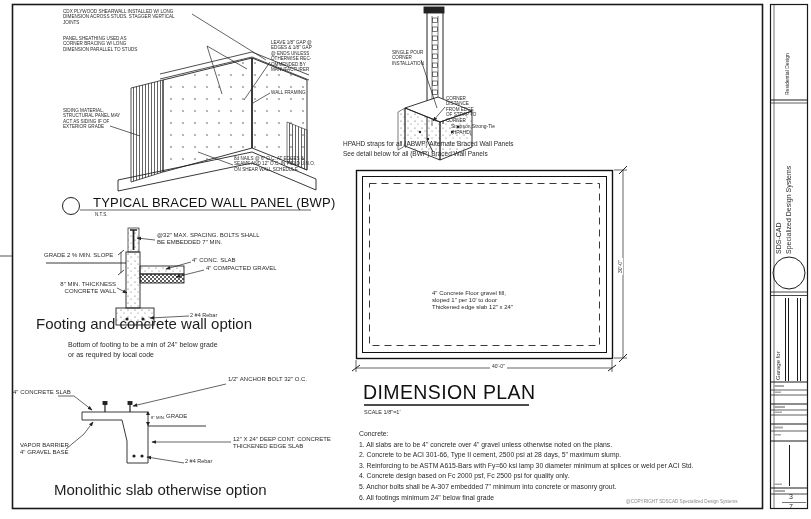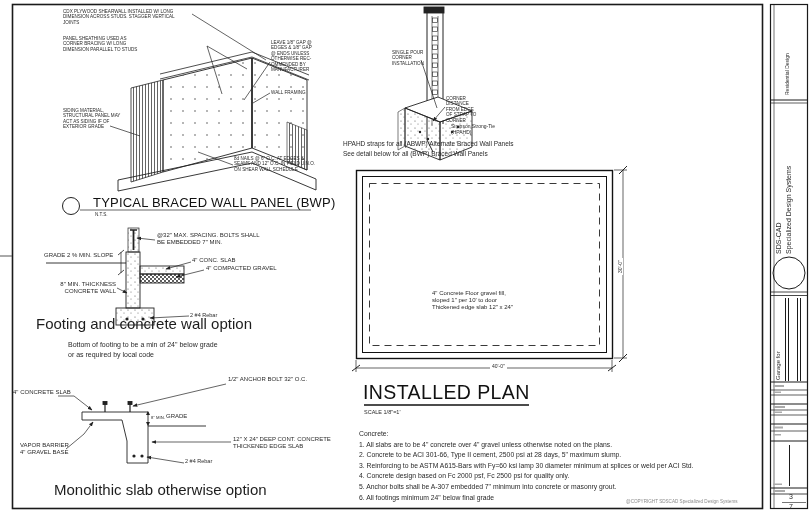--- a/index.html
+++ b/index.html
@@ -239,21 +239,21 @@
   <div class="t f65 nowrap" style="left:343px;top:140px">HPAHD straps for all (ABWP) Alternate Braced Wall Panels</div>
   <div class="t f65 nowrap" style="left:343px;top:150px">See detail below for all (BWP) Braced Wall Panels</div>
 
   <div class="t f6" style="left:432px;top:290px;width:120px">
     <span style="display:block">4" Concrete Floor gravel fill,</span>
     <span style="display:block">sloped 1" per 10' to door</span>
     <span style="display:block">Thickened edge slab 12" x 24"</span>
   </div>
   <div class="t f5 wbg nowrap" style="left:490px;top:363px">40'-0"</div>
   <div class="t f5 wbg nowrap rot90" style="left:617px;top:275px">30'-0"</div>
-  <div class="t h1 nowrap" style="left:363px;top:381px">INSTALLED PLAN</div>
+  <div class="t h1 nowrap" style="left:363px;top:381px">DIMENSION PLAN</div>
   <div class="t f55 nowrap" style="left:364px;top:409px">SCALE 1/8"=1'</div>
 
   <div class="t" style="left:359px;top:429px;width:404px">
     <div class="f68">Concrete:</div>
     <div class="f68">1.  All slabs are to be 4" concrete over 4" gravel unless otherwise noted on the plans.</div>
     <div class="f68">2.  Concrete to be ACI 301-66, Type II cement, 2500 psi at 28 days, 5" maximum slump.</div>
     <div class="f68">3.  Reinforcing to be ASTM  A615-Bars with Fy=60 ksi lamp 30 diameter minimum at splices or weld per ACI Std.</div>
     <div class="f68">4.  Concrete design based on Fc 2000 psf, Fc 2500 psi for quality only.</div>
     <div class="f68">5.  Anchor bolts shall be A-307 embedded 7" minimum into concrete or masonry grout.</div>
     <div class="f68">6.  All footings minimum 24" below final grade</div>

